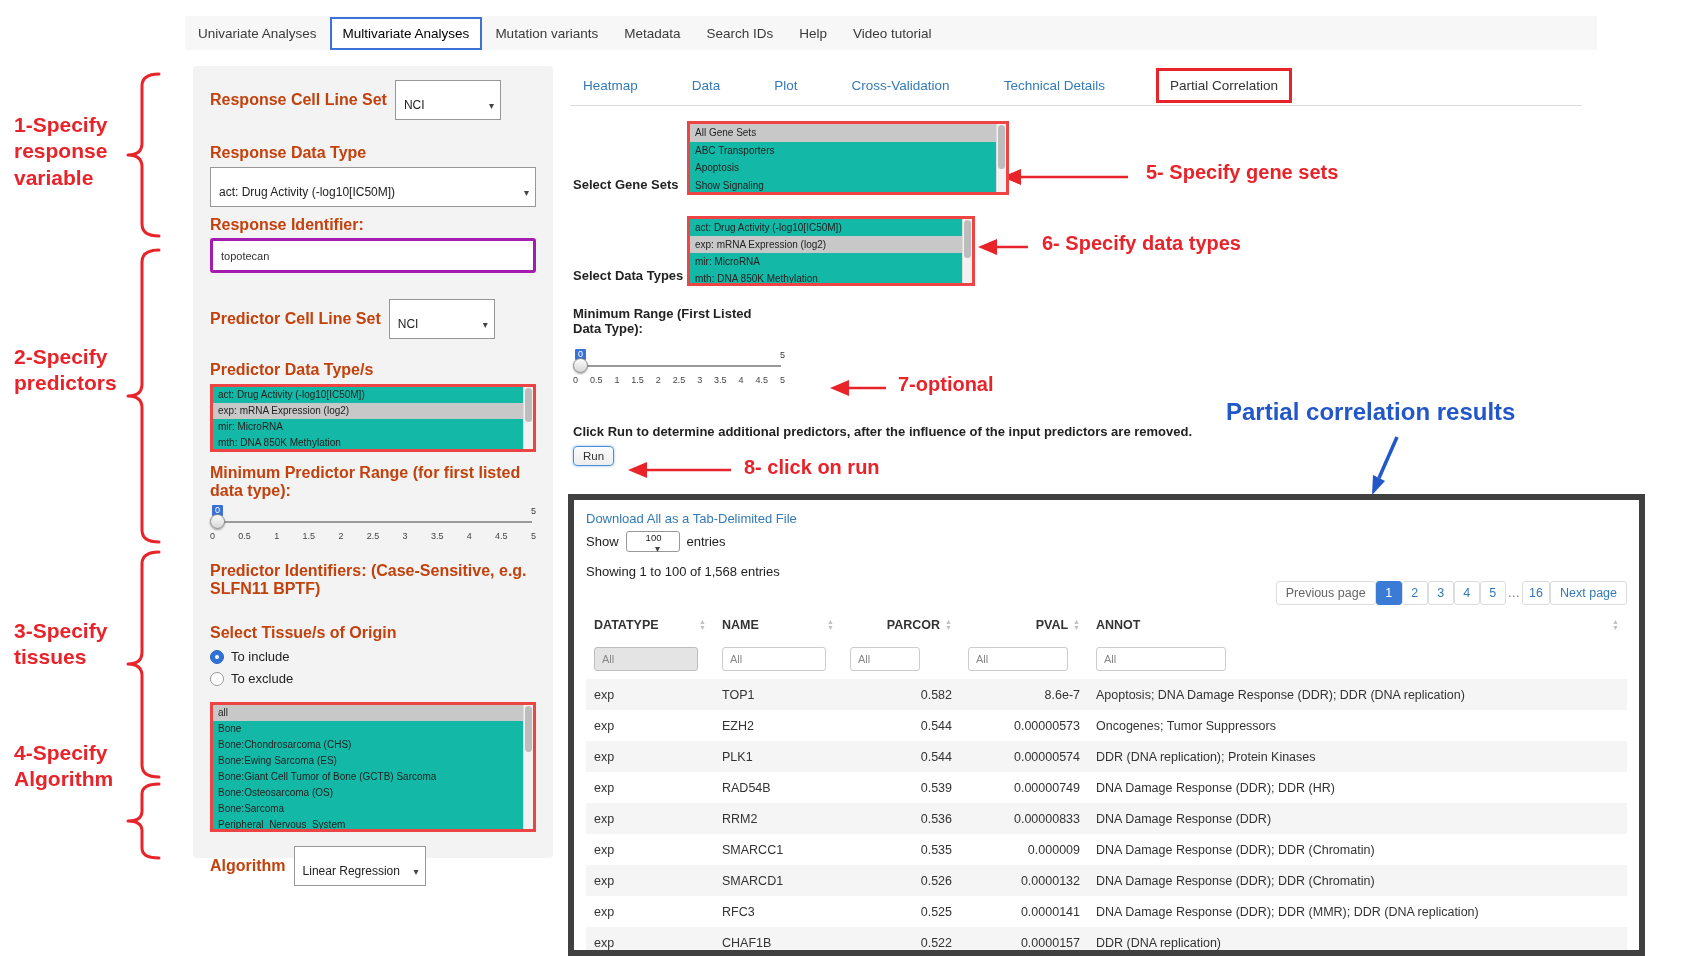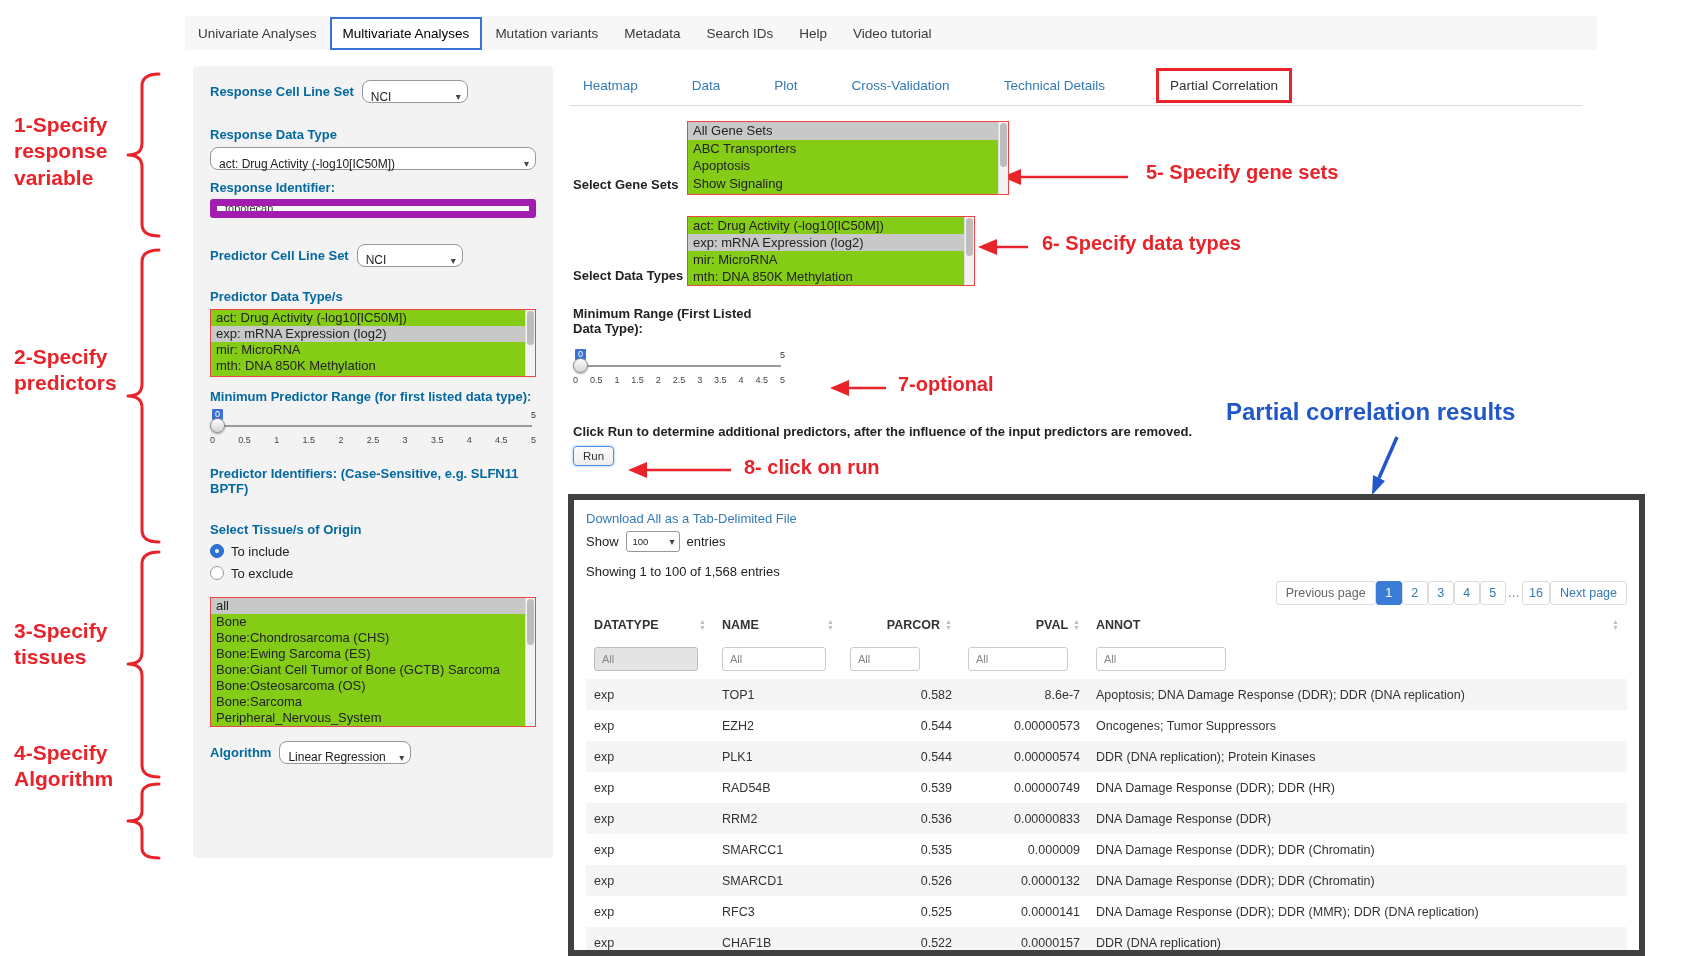--- a/index.html
+++ b/index.html
@@ -12,26 +12,26 @@
   .nav-item.active { background: #fff; border: 2px solid #3b72d8; padding: 7px 11px; color: #000000; }
 
   
   .annot-red { position: absolute; color: #e8232a; font-weight: bold; font-size: 21px; line-height: 1.25; white-space: pre-line; }
   .annot-red.small { font-size: 20px; white-space: nowrap; }
   .blue-title { position: absolute; left: 1226px; top: 398px; color: #2257c9; font-weight: bold; font-size: 24px; }
   .overlay { position: absolute; left: 0; top: 0; width: 1700px; height: 956px; pointer-events: none; }
 
   
   .panel { position: absolute; left: 193px; top: 66px; width: 360px; height: 792px; background: #f3f3f3; border-radius: 4px; padding: 14px 17px; font-size: 13px; }
-  .lbl { font-weight: bold; font-size: 13px; color: #0369a1; }
+  .lbl { font-weight: bold; font-size: 16px; color: #c2410c; }
   .inline-row { display: flex; align-items: center; gap: 8px; }
-  .select-box { display: inline-flex; align-items: center; justify-content: space-between; background: #fff; border: 1px solid #979797; border-radius: 8px; height: 23px; padding: 10px 6px 0 8px; font-size: 12px; color: #222; cursor: pointer; }
+  .select-box { display: inline-flex; align-items: center; justify-content: space-between; background: #fff; border: 1px solid #979797; border-radius: 0; height: 40px; padding: 10px 6px 0 8px; font-size: 12px; color: #222; cursor: pointer; }
   .caret { font-size: 10px; color: #444; margin-left: 8px; }
-  .text-input { width: 100%; height: 19px; border: 7px solid #a21caf; border-radius: 3px; background: #fff; font-size: 11px; color: #333; padding: 0 8px; font-family: "Liberation Sans", sans-serif; }
-  .listbox { position: relative; background: #84cc16; border: 1px solid #ef4444; overflow: hidden; font-size: 13px; color: #222; }
+  .text-input { width: 100%; height: 35px; border: 3px solid #a21caf; border-radius: 3px; background: #fff; font-size: 11px; color: #333; padding: 0 8px; font-family: "Liberation Sans", sans-serif; }
+  .listbox { position: relative; background: #14b8a6; border: 3px solid #ef4444; overflow: hidden; font-size: 10px; color: #222; }
   .opt { line-height: 16px; padding: 0 14px 0 5px; white-space: nowrap; cursor: pointer; }
   .lb-lg .opt { line-height: 17.5px; }
   .lb-md .opt { line-height: 17px; }
   .opt.selected { background: #c8c8c8; }
   .sb { position: absolute; top: 0; right: 0; bottom: 0; width: 10px; background: #f2f2f2; border-left: 1px solid #ddd; }
   .sb-thumb { position: absolute; top: 1px; left: 1px; width: 7px; background: #bdbdbd; border-radius: 4px; }
 
   
   .slider { position: relative; height: 38px; }
   .sl-track { position: absolute; left: 4px; right: 4px; top: 15px; height: 2px; background: #9a9a9a; }
@@ -56,21 +56,21 @@
   .field-block { position: absolute; display: flex; align-items: flex-end; gap: 2px; }
   .field-label { width: 112px; font-weight: bold; font-size: 13px; padding-bottom: 3px; flex: none; }
   .bold-note { font-weight: bold; font-size: 13px; color: #222; white-space: pre-line; }
 
   .run-btn { font-size: 11.5px; color: #333; background: linear-gradient(#fcfcfc, #ededed); border: 1px solid #4a90d9; border-radius: 4px; padding: 3px 9px; cursor: pointer; box-shadow: 0 0 3px rgba(74,144,217,.6); font-family: "Liberation Sans", sans-serif; }
 
   
   .results { position: absolute; left: -2px; top: 428px; width: 1077px; height: 462px; border: 6px solid #404040; padding: 9px 12px 0; background: #fff; overflow: hidden; }
   .link { color: #337ab7; font-size: 13px; text-decoration: none; cursor: pointer; display: inline-block; }
   .show-row { display: flex; align-items: center; gap: 7px; margin-top: 4px; font-size: 13px; }
-  .mini-select { height: 21px; font-size: 9.5px; padding: 0 4px 0 6px; border-radius: 3px; }
+  .mini-select { height: 21px; font-size: 9.5px; padding: 0 4px 0 6px; border-radius: 3px; flex-direction: column; }
   .showing-row { margin-top: 12px; font-size: 13px; }
   .pagination { display: flex; justify-content: flex-end; align-items: center; font-size: 12.5px; margin-top: 2px; }
   .page-btn { border: 1px solid #ddd; background: #fff; color: #337ab7; padding: 4px 9px; border-radius: 3px; cursor: pointer; white-space: nowrap; }
   .page-btn.prev { color: #666; }
   .page-btn.num { min-width: 26px; text-align: center; padding: 4px 6px; }
   .page-btn.active { background: #3a7bd5; border-color: #3a7bd5; color: #fff; }
   .page-ellipsis { color: #777; padding: 4px 2px; }
 
   table.results-table { width: 100%; border-collapse: collapse; margin-top: 4px; font-size: 12.5px; color: #333; table-layout: fixed; }
   .results-table th { font-weight: bold; padding: 9px 8px 6px; text-align: left; }

